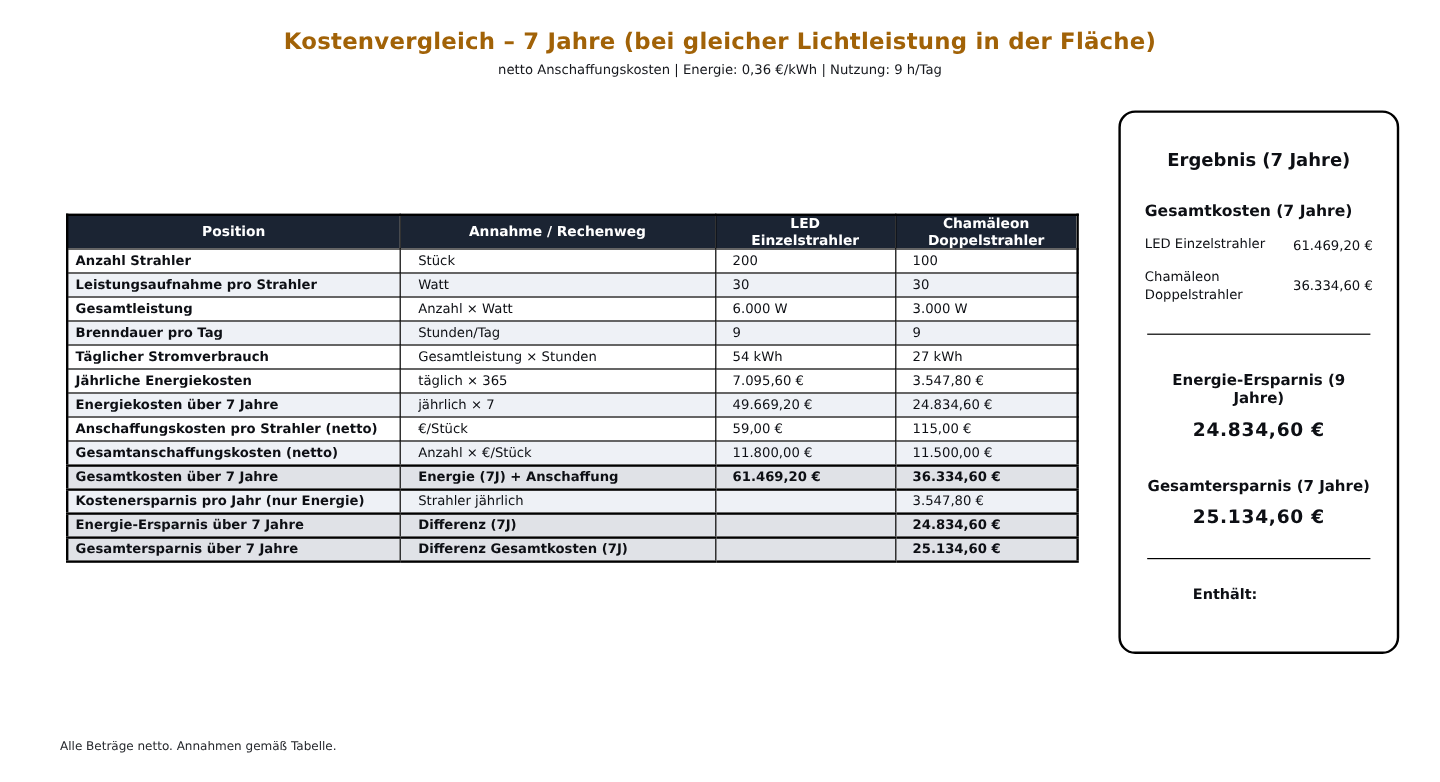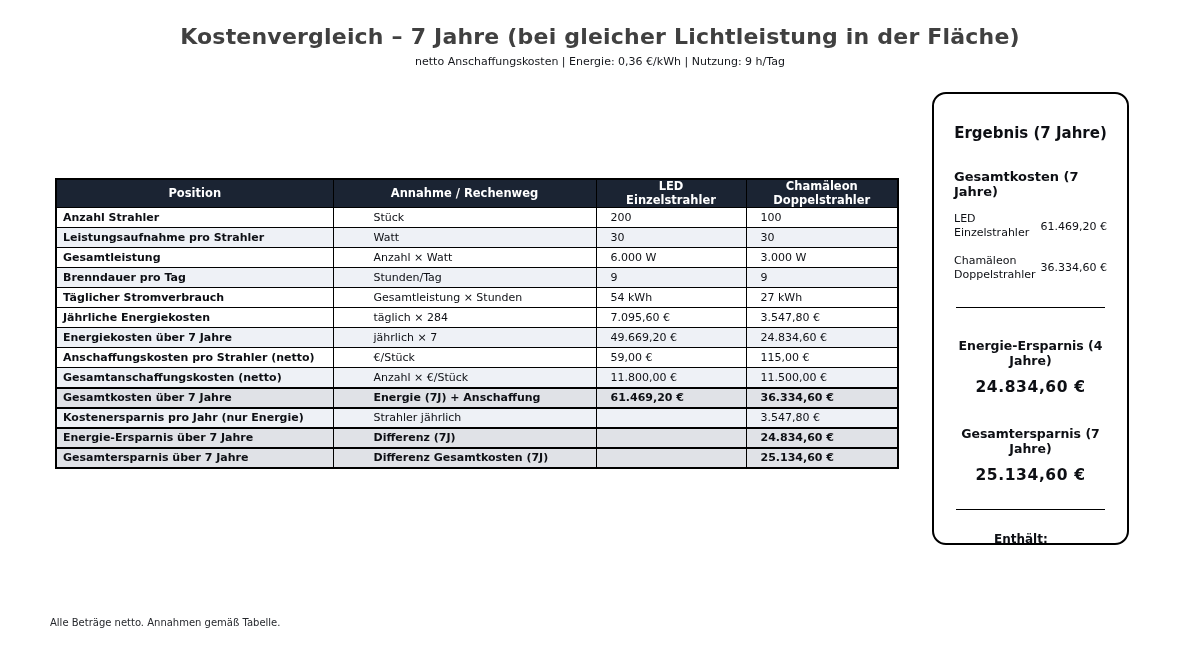--- a/index.html
+++ b/index.html
@@ -6,53 +6,53 @@
   html, body { width: 1200px; height: 652px; }
   body {
     background: #ffffff;
     font-family: "DejaVu Sans", sans-serif;
     position: relative;
     color: #0d0f14;
   }
 
   
   .title-block { position: absolute; top: 24px; left: 0; width: 1200px; text-align: center; }
-  .main-title { font-size: 22px; font-weight: bold; color: #404040; letter-spacing: 0.2px; }
+  .main-title { font-size: 19px; font-weight: bold; color: #a16207; letter-spacing: 0.2px; }
   .sub-title { font-size: 11px; margin-top: 6px; color: #15171c; }
 
   
   table.cmp {
     position: absolute; left: 55px; top: 178px; width: 842px;
     border-collapse: collapse; table-layout: fixed;
     border: 2px solid var(--border, #000);
   }
   .cmp th, .cmp td {
     border: 1px solid var(--border, #000);
     font-size: 11px; height: 20px;
     padding: 0 6px; overflow: hidden;
   }
   .cmp thead th {
     background: var(--header-bg, #1b2433); color: #fff;
     font-weight: bold; height: 28px; text-align: center;
     white-space: pre-line; font-size: 11.5px; line-height: 1.18;
   }
   .cmp td { white-space: nowrap; background: #ffffff; }
   .cmp td.pos { font-weight: bold; }
-  .cmp td.ann { padding-left: 40px; }
+  .cmp td.ann { padding-left: 15px; }
   .cmp td.val { padding-left: 14px; }
   .cmp tr.alt td { background: var(--alt-bg, #eef1f6); }
   .cmp tr.highlight td {
     background: var(--hl-bg, #e0e2e7);
     font-weight: bold;
     border-top-width: 2px; border-bottom-width: 2px;
   }
 
   
   .panel {
-    position: absolute; left: 932px; top: 92px; width: 197px; height: 453px;
+    position: absolute; left: 932px; top: 92px; width: 234px; height: 453px;
     border: 2px solid #000; border-radius: 14px; background: #fff;
     padding: 30px 20px 0 20px;
   }
   .panel-title { text-align: center; font-weight: bold; font-size: 15px; }
   .sec-heading { font-weight: bold; font-size: 13px; margin-top: 27px; }
   .cost-row { display: flex; justify-content: space-between; align-items: center; margin-top: 13px; font-size: 11px; }
   .cost-label { max-width: 105px; line-height: 1.3; }
   .cost-value { white-space: nowrap; }
   .sep { border: none; border-top: 1.5px solid #000; margin: 25px 2px 0 2px; }
   .center-heading { text-align: center; font-weight: bold; font-size: 12.5px; margin-top: 30px; }
@@ -115,21 +115,21 @@
         <td class="val">9</td>
       </tr>
       <tr class="plain">
         <td class="pos">Täglicher Stromverbrauch</td>
         <td class="ann">Gesamtleistung × Stunden</td>
         <td class="val">54 kWh</td>
         <td class="val">27 kWh</td>
       </tr>
       <tr class="plain">
         <td class="pos">Jährliche Energiekosten</td>
-        <td class="ann">täglich × 284</td>
+        <td class="ann">täglich × 365</td>
         <td class="val">7.095,60 €</td>
         <td class="val">3.547,80 €</td>
       </tr>
       <tr class="alt">
         <td class="pos">Energiekosten über 7 Jahre</td>
         <td class="ann">jährlich × 7</td>
         <td class="val">49.669,20 €</td>
         <td class="val">24.834,60 €</td>
       </tr>
       <tr class="plain">
@@ -180,21 +180,21 @@
     <span class="cost-label">LED Einzelstrahler</span>
     <span class="cost-value">61.469,20 €</span>
   </div>
   <div class="cost-row">
     <span class="cost-label">Chamäleon Doppelstrahler</span>
     <span class="cost-value">36.334,60 €</span>
   </div>
 
   <hr class="sep">
 
-  <div class="center-heading">Energie-Ersparnis (4 Jahre)</div>
+  <div class="center-heading">Energie-Ersparnis (9 Jahre)</div>
   <div class="big-value">24.834,60 €</div>
 
   <div class="center-heading">Gesamtersparnis (7 Jahre)</div>
   <div class="big-value">25.134,60 €</div>
 
   <hr class="sep">
 
   <div class="enthaelt-heading">Enthält:</div>
 </div>
 

